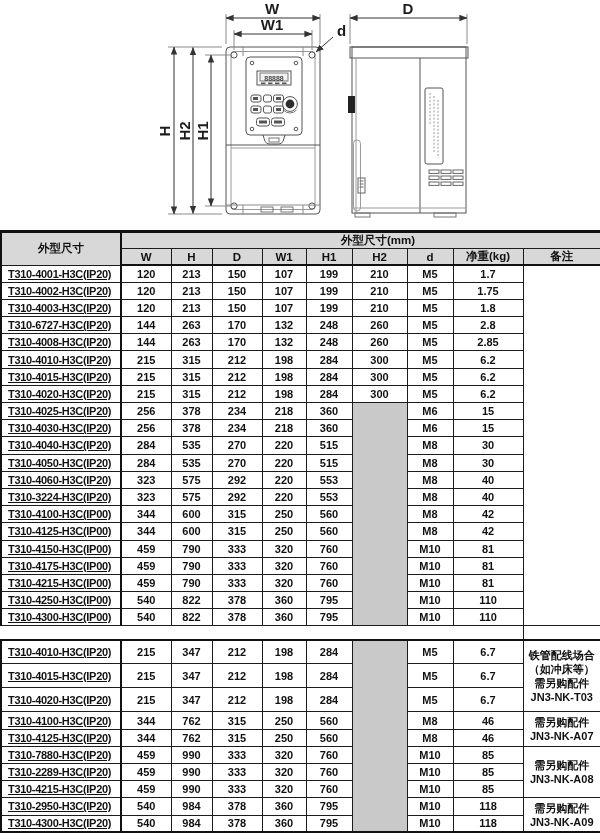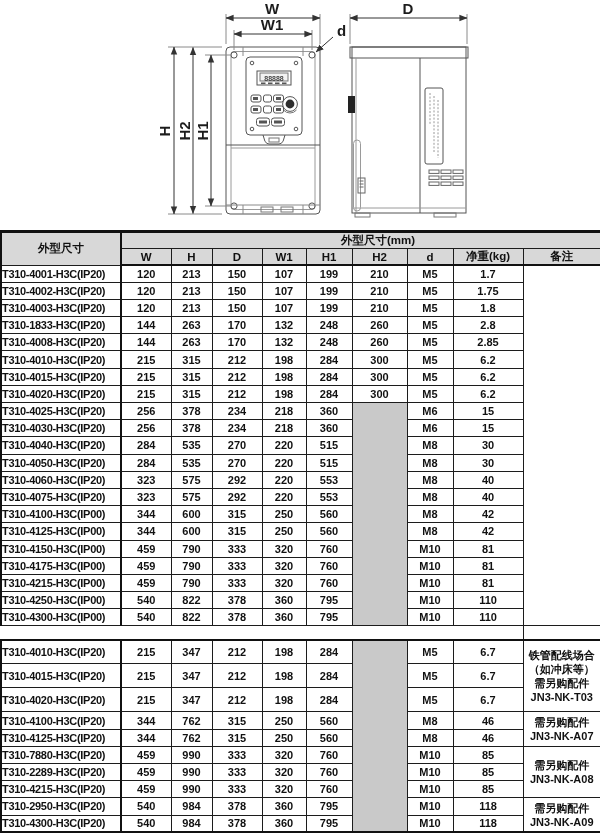--- a/index.html
+++ b/index.html
@@ -16,22 +16,22 @@
   .dim-table thead tr:first-child{height:15px;}
   .dim-table thead tr:last-child{height:16px;}
   .dim-table thead tr:last-child th{border-bottom:2px solid #111;}
   th.h-model{border-left:2px solid #111;border-right:2px solid #111;font-size:12px;}
   th.h-dims{font-size:12px;padding-left:34px;margin-left:48px;}
   th.c-after-model{border-left:2px solid #111;}
   .dim-table tbody tr{height:17.2px;}
   .dim-table tbody tr.tall{height:24px;}
   .dim-table tbody tr.gaprow{height:14px;}
   .dim-table tbody td{font-size:11px;}
-  td.model{text-align:left;font-size:10.5px;letter-spacing:-0.3px;
-    border-left:2px solid #111;border-right:2px solid #111;white-space:nowrap;}
+  td.model{text-align:left;padding-left:6px;font-size:10.5px;letter-spacing:-0.3px;
+    border-left:2px solid #111;border-right:2px solid #111;white-space:nowrap;text-decoration:underline;}
   td.gray{background:#c9c9c9;}
   td.wnote{background:#fff;}
   td.note{font-size:10.5px;line-height:1.3;white-space:pre-line;padding:0 4px;}
   tr.b2first td{border-top:2px solid #111;}
   td.gap-main{border:none;background:#fff;}
   td.gap-note{border-top:none;border-bottom:none;border-left:1px solid #1c1c1c;background:#fff;}
 </style>
 </head>
 <body>
 
@@ -220,21 +220,21 @@
           <td class="num">120</td>
           <td class="num">213</td>
           <td class="num">150</td>
           <td class="num">107</td>
           <td class="num">199</td>
           <td class="num">210</td>
           <td class="num">M5</td>
           <td class="num">1.8</td>
         </tr>
         <tr>
-          <td class="model">T310-1833-H3C(IP20)</td>
+          <td class="model">T310-6727-H3C(IP20)</td>
           <td class="num">144</td>
           <td class="num">263</td>
           <td class="num">170</td>
           <td class="num">132</td>
           <td class="num">248</td>
           <td class="num">260</td>
           <td class="num">M5</td>
           <td class="num">2.8</td>
         </tr>
         <tr>
@@ -326,21 +326,21 @@
           <td class="model">T310-4060-H3C(IP20)</td>
           <td class="num">323</td>
           <td class="num">575</td>
           <td class="num">292</td>
           <td class="num">220</td>
           <td class="num">553</td>
           <td class="num">M8</td>
           <td class="num">40</td>
         </tr>
         <tr>
-          <td class="model">T310-4075-H3C(IP20)</td>
+          <td class="model">T310-3224-H3C(IP20)</td>
           <td class="num">323</td>
           <td class="num">575</td>
           <td class="num">292</td>
           <td class="num">220</td>
           <td class="num">553</td>
           <td class="num">M8</td>
           <td class="num">40</td>
         </tr>
         <tr>
           <td class="model">T310-4100-H3C(IP00)</td>

